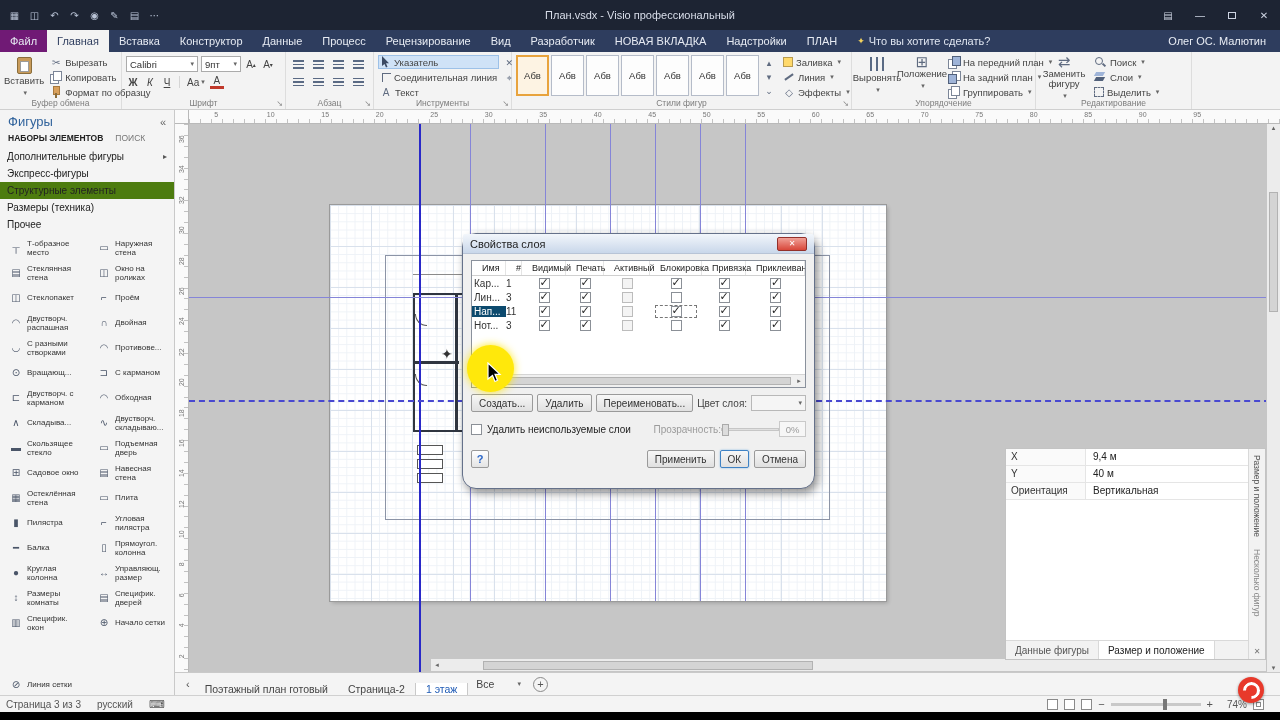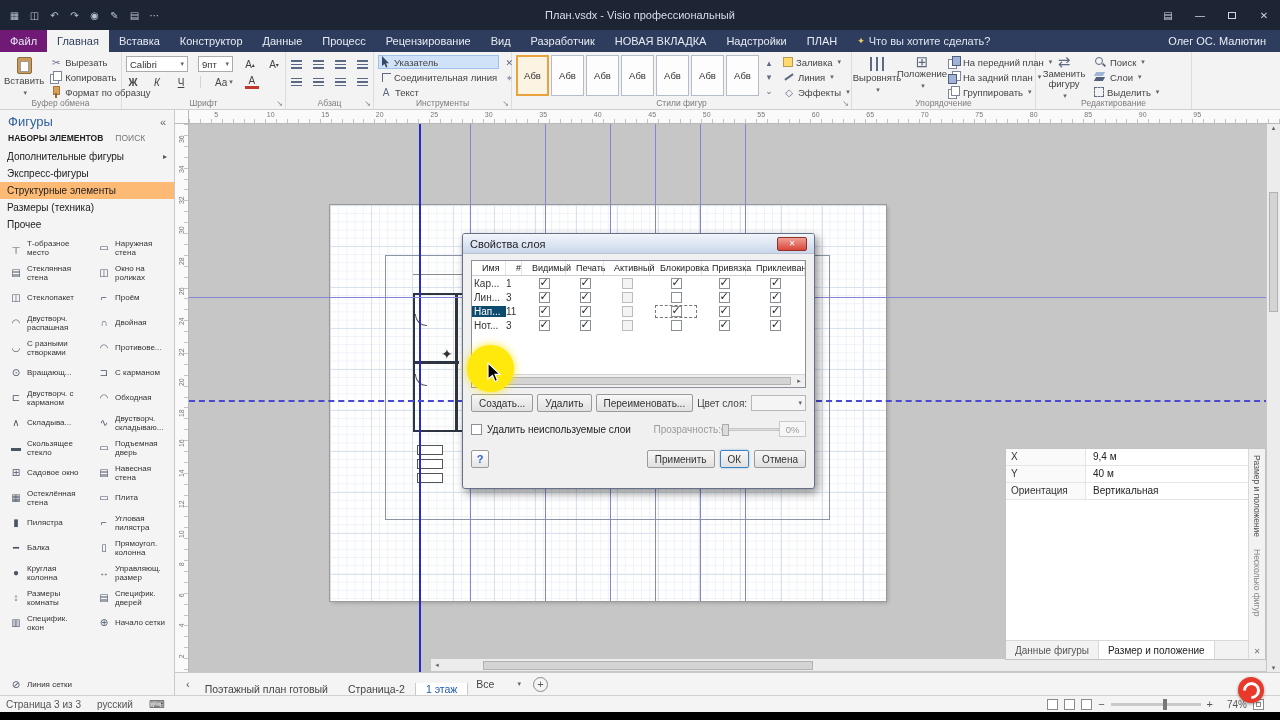--- a/index.html
+++ b/index.html
@@ -41,21 +41,21 @@
 .clip-col{display:flex;flex-direction:column;gap:1px}
 .ic-paste{width:15px;height:17px;background:#c89b5a;border:1px solid #8a6d3b;border-radius:2px;position:relative}
 .ic-paste::after{content:"";position:absolute;left:2px;top:3px;right:2px;bottom:1px;background:#fff;border:1px solid #9b9b9b}
 .ic-copy{position:relative;width:12px;height:12px;flex:none}
 .ic-copy::before{content:"";position:absolute;left:0;top:3px;width:7px;height:8px;border:1px solid #7c8698;background:#fff}
 .ic-copy::after{content:"";position:absolute;left:3px;top:0;width:7px;height:8px;border:1px solid #7c8698;background:#fff}
 .ic-brush{position:relative;width:12px;height:12px;flex:none}
 .ic-brush::before{content:"";position:absolute;left:3px;top:0;width:5px;height:7px;background:#d9a05b;border:1px solid #a8793d}
 .ic-brush::after{content:"";position:absolute;left:5px;top:7px;width:2px;height:5px;background:#8a6d3b}
 .g-font{width:164px}
-.frow{display:flex;align-items:center;gap:10px;height:18px}
+.frow{display:flex;align-items:center;gap:3px;height:18px}
 .fbtn{display:inline-flex;align-items:center;justify-content:center;min-width:14px;height:14px;font-size:10px;color:#444;padding:0 2px}
 .fbtn.b{font-weight:bold}.fbtn.i{font-style:italic}.fbtn.u{text-decoration:underline}
 .fbtn sup{font-size:6px}
 .colorA{border-bottom:3px solid #c0392b;line-height:9px}
 .sep{width:1px;height:12px;background:#d5d5d5;margin:0 2px}
 .g-paragraph{width:88px}
 .pbtn{display:inline-flex;align-items:center;justify-content:center;width:17px;height:15px}
 .ic-align{width:11px;height:9px;background:repeating-linear-gradient(to bottom,#5a6a84 0 1.5px,transparent 1.5px 3.5px)}
 .g-tools{width:138px}
 .tools-wrap{display:flex;gap:3px}
@@ -98,21 +98,21 @@
 
 .main{position:absolute;top:110px;left:0;width:1280px;height:585px;display:flex}
 
 .shapes-panel{width:175px;height:100%;background:#f4f4f4;border-right:1px solid #c9c9c9;display:flex;flex-direction:column}
 .sp-title{display:flex;justify-content:space-between;align-items:center;padding:4px 8px 2px;font-size:13px;color:#31639c}
 .sp-collapse{font-size:11px;color:#666}
 .sp-tabs{display:flex;gap:12px;padding:2px 8px 5px;font-size:8.5px;color:#777}
 .sp-tab.active{font-weight:bold;color:#222}
 .stencil-list{display:flex;flex-direction:column}
 .stencil-row{display:flex;align-items:center;height:17px;padding:0 7px;font-size:10px;color:#222}
-.stencil-row.active{background:#fdba74}
+.stencil-row.active{background:#4d7c0f}
 .stencil-row.has-arrow::after{content:"▸";margin-left:auto;font-size:8px;color:#555}
 .shape-grid{display:grid;grid-template-columns:88px 87px;grid-auto-rows:25px;align-content:start;padding-top:2px}
 .shape-item{display:flex;align-items:center;gap:4px;padding:0 2px 0 9px;overflow:hidden}
 .shape-glyph{width:14px;text-align:center;font-size:10px;color:#4a5568;flex:none}
 .shape-label{font-size:8px;line-height:9px;color:#333;max-height:18px;overflow:hidden}
 .shape-item.footer{height:20px;margin-top:auto;padding-bottom:2px}
 
 .workspace{position:relative;flex:1;height:100%;background:#c6c6c6}
 .ruler-corner{position:absolute;top:0;left:0;width:14px;height:14px;background:#fafafa;border-right:1px solid #b9b9b9;border-bottom:1px solid #b9b9b9;z-index:5}
 .ruler-top{position:absolute;top:0;left:14px;right:0;height:14px;background-color:#fafafa;border-bottom:1px solid #b9b9b9;background-image:repeating-linear-gradient(90deg,#c2c2c2 0 1px,transparent 1px 10.9px);background-size:100% 4px;background-position:0 100%;background-repeat:no-repeat;overflow:hidden;z-index:5}
@@ -148,21 +148,21 @@
 .vscroll .sarr:last-child{margin-top:auto}
 
 .page-bar{position:absolute;left:0;right:0;bottom:0;height:23px;background:#f4f4f4;border-top:1px solid #c9c9c9;display:flex;align-items:center;font-size:10.5px;color:#444;padding-left:6px;z-index:7}
 .pnav{font-size:11px;color:#555;padding:0 5px}
 .ptabs{display:flex;height:100%;align-items:flex-end}
 .ptab{display:flex;align-items:center;padding:0 10px;white-space:nowrap}
 .ptab.active{background:#fff;color:#1f5bb5;border-left:1px solid #c9c9c9;border-right:1px solid #c9c9c9}
 .all-pages{display:flex;align-items:center;gap:21px;padding:0 8px}
 .add-page{width:15px;height:15px;border:1px solid #8a8a8a;border-radius:50%;display:flex;align-items:center;justify-content:center;font-size:11px;color:#555;margin-left:4px}
 
-.dialog{position:absolute;left:462px;top:233px;width:353px;height:256px;background:#f0f0f0;border:1px solid #65718a;border-radius:3px;box-shadow:3px 4px 10px rgba(0,0,0,.45);z-index:60}
+.dialog{position:absolute;left:462px;top:233px;width:353px;height:256px;background:#f0f0f0;border:1px solid #65718a;border-radius:14px;box-shadow:3px 4px 10px rgba(0,0,0,.45);z-index:60}
 .dlg-title{height:20px;background:linear-gradient(#f2f6fb,#c9d7ea);border-bottom:1px solid #b8c4d6;display:flex;align-items:center;padding:0 7px;font-size:11px;color:#222;border-radius:2px 2px 0 0}
 .dlg-close{margin-left:auto;width:30px;height:14px;background:linear-gradient(#f0a096,#d8473a);border:1px solid #93302a;border-radius:2px;color:#fff;font-size:8px;display:flex;align-items:center;justify-content:center}
 .dlg-body{padding:6px 8px 0}
 .layer-table{background:#fff;border:1px solid #8a919c;height:128px;position:relative;overflow:hidden}
 .lt-head{display:flex;height:15px;border-bottom:1px solid #d0d0d0;align-items:center}
 .lt-head span{font-size:9px;color:#222;border-right:1px solid #e4e4e4;height:100%;display:flex;align-items:center;padding-left:10px}
 .c0{width:34px}.c1{width:16px}.c2{width:44px}.c3{width:38px}.c4{width:46px}.c5{width:52px}.c6{width:44px}.c7{width:59px}
 .lt-row{display:flex;height:14px;align-items:center;font-size:10px}
 .lt-row .name{padding-left:2px}
 .lt-row .name.sel{background:#0c4a6e;color:#fff}

